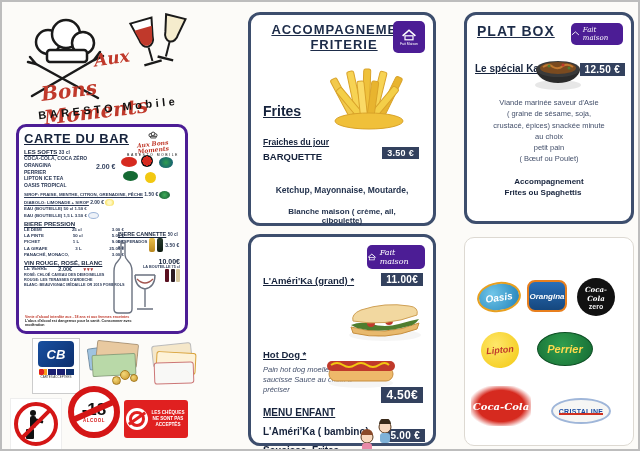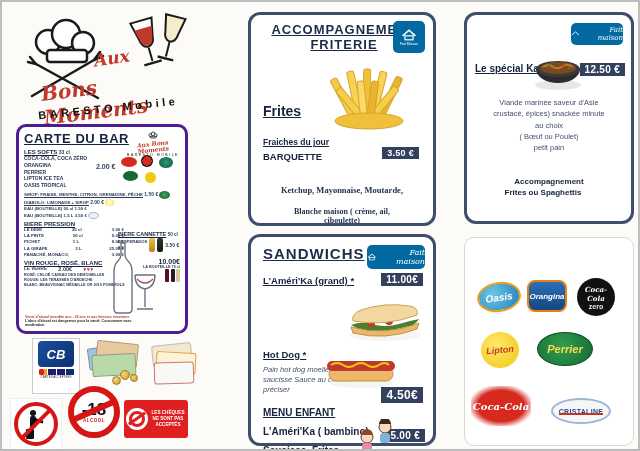--- a/index.html
+++ b/index.html
@@ -4,21 +4,21 @@
 <style>
   * { margin:0; padding:0; box-sizing:border-box; }
   body { font-family:"Liberation Sans", sans-serif; background:#ddd; }
   .page { position:relative; width:640px; height:451px; background:#fcfbf8;
           border:2px solid #bdbdbd; overflow:hidden; color:#33415e; }
   .panel { position:absolute; background:#fff; border:3px solid #3d4e6d; border-radius:12px; }
   .soft-panel { position:absolute; background:#fff; border:1px solid #ddd9d2; border-radius:10px; }
   .price { background:#33415e; color:#fff; font-weight:bold; text-align:center;
            padding:1px 5px; display:inline-block; letter-spacing:.3px; }
   .u { text-decoration:underline; }
-  .navy { color:#24334e;font-family:Liberation Serif, serif; }
+  .navy { color:#24334e; }
   .red { color:#c0392b; }
   .b { font-weight:bold; }
   .abs { position:absolute; }
   .center { text-align:center; }
 
   
   .logo-block { position:absolute; left:14px; top:4px; width:190px; height:116px; }
   .brand1 { position:absolute; left:78px; top:42px; font-family:"DejaVu Serif", serif;
             font-style:italic; font-weight:bold; font-size:17px; color:#c0392b; transform:rotate(-8deg); }
   .brand2 { position:absolute; left:26px; top:66px; font-family:"DejaVu Serif", serif;
@@ -41,22 +41,22 @@
   .beer-table .brow { display:flex; justify-content:space-between; font-weight:bold;
                       color:#2c3a57; line-height:1.4; }
   .tiny-oval { border-radius:50%; display:inline-block; }
   .legal1 { font-size:3.6px; color:#c0392b; font-weight:bold; margin-top:2px; }
   .legal2 { font-size:3.6px; color:#222; font-weight:bold; }
 
   
   .friterie { left:246px; top:10px; width:188px; height:214px; padding:6px 8px; }
   .fr-title { font-size:13px; font-weight:bold; letter-spacing:1px; color:#1d2c49;
               text-decoration:underline; line-height:1.15; text-align:center; }
-  .fm-badge { position:absolute; background:#0369a1; color:#fff; border-radius:5px;
-              display:flex; flex-direction:column; align-items:center; justify-content:center;text-align:right; }
+  .fm-badge { position:absolute; background:#4c1d95; color:#fff; border-radius:5px;
+              display:flex; flex-direction:column; align-items:center; justify-content:center; }
   .fm-house { width:16px; height:12px; position:relative; }
   .fm-label { font-size:3.5px; margin-top:1px; }
   .fm-script { font-family:"DejaVu Serif", serif; font-style:italic; font-size:8px; }
 
   
   .sandwichs { left:246px; top:232px; width:188px; height:212px; padding:4px 10px; }
   .sw-title { font-size:15px; font-weight:bold; letter-spacing:1px; color:#1d2c49; text-decoration:underline; }
   .item-name { font-size:9.5px; font-weight:bold; color:#16233c; text-decoration:underline; }
   .item-desc { font-size:7.5px; font-style:italic; color:#44506b; line-height:1.3; }
 
@@ -390,21 +390,20 @@
     <div class="abs u b" style="left:12px;top:122px;font-size:8.5px;color:#16233c">Fraiches du jour</div>
     <div class="abs b" style="left:12px;top:136px;font-size:9.5px;color:#16233c">BARQUETTE</div>
     <div class="price abs" style="right:14px;top:132px;font-size:9px">3.50 €</div>
 
     <div class="abs center b navy" style="left:0;right:0;top:170px;font-size:8.5px">Ketchup, Mayonnaise, Moutarde,</div>
     <div class="abs center b navy" style="left:0;right:0;top:192px;font-size:8px">Blanche maison ( crème, ail,</div>
     <div class="abs center b navy" style="left:0;right:0;top:201px;font-size:8px">ciboulette)</div>
   </div>
 
   <div class="panel sandwichs">
-    <div class="sw-title abs" style="left:12px;top:8px">SANDWICHS</div>
     <div class="fm-badge" style="right:8px;top:8px;width:58px;height:24px;flex-direction:row;gap:3px">
       <svg width="10" height="8" viewBox="0 0 20 14">
         <path d="M2 8 L10 1 L18 8" fill="none" stroke="#fff" stroke-width="2"></path>
         <rect x="5" y="8" width="10" height="5" fill="none" stroke="#fff" stroke-width="1.5"></rect>
       </svg>
       <span class="fm-script">Fait maison</span>
     </div>
 
     <div class="item-name abs" style="left:12px;top:38px">L'Améri'Ka (grand) *</div>
     <div class="price abs" style="right:10px;top:36px;font-size:10px">11.00€</div>
@@ -442,20 +441,21 @@
       <path d="M6 16 a6 6 0 0 1 12 0 Z" fill="#8a4a2a"></path>
       <rect x="7" y="24" width="10" height="8" rx="3" fill="#e88aa8"></rect>
       <rect x="2" y="32" width="40" height="3" rx="1" fill="#d8b06a"></rect>
     </svg>
 
     <div class="abs b" style="left:12px;top:208px;font-size:10px;color:#16233c">Saucisse, Frites</div>
 
   </div>
 
   <div class="panel platbox">
+    <div class="sw-title abs" style="left:10px;top:8px;font-size:14px">PLAT BOX</div>
     <div class="fm-badge" style="right:8px;top:8px;width:52px;height:22px;flex-direction:row;gap:3px">
       <svg width="9" height="7" viewBox="0 0 20 14">
         <path d="M2 8 L10 1 L18 8" fill="none" stroke="#fff" stroke-width="2"></path>
       </svg>
       <span class="fm-script" style="font-size:7px">Fait maison</span>
     </div>
 
     <div class="item-name abs" style="left:8px;top:48px;font-size:10px">Le spécial Ka</div>
 
     <svg class="abs" style="left:66px;top:36px" width="50" height="40" viewBox="0 0 50 40">
@@ -466,24 +466,25 @@
       <path d="M10 16 q6 -4 10 0 q5 3 10 -1 q5 -3 10 1" stroke="#c07830" stroke-width="2" fill="none"></path>
       <circle cx="16" cy="15" r="1.5" fill="#4f7d2f"></circle>
         <circle cx="30" cy="14" r="1.5" fill="#c0392b"></circle>
         <circle cx="36" cy="17" r="1.5" fill="#4f7d2f"></circle>
     </svg>
 
     <div class="price abs" style="right:6px;top:48px;font-size:10px">12.50 €</div>
 
     <div class="pb-desc abs" style="left:0;right:0;top:82px">
       <div>Viande marinée saveur d'Asie</div>
+      <div>( graine de sésame, soja,</div>
       <div>crustacé, épices) snackée minute</div>
       <div>au choix</div>
+      <div>petit pain</div>
       <div>( Bœuf ou Poulet)</div>
-      <div>petit pain</div>
     </div>
     <div class="abs b center" style="left:0;right:0;top:162px;font-size:8px;color:#16233c">Accompagnement</div>
     <div class="abs b center" style="left:0;right:12px;top:173px;font-size:8px;color:#16233c">Frites ou Spaghettis</div>
   </div>
 
   <div class="soft-panel boissons">
 
     <div class="logo-chip oasis" style="left:12px;top:44px">
       <span>Oasis</span>
     </div>

